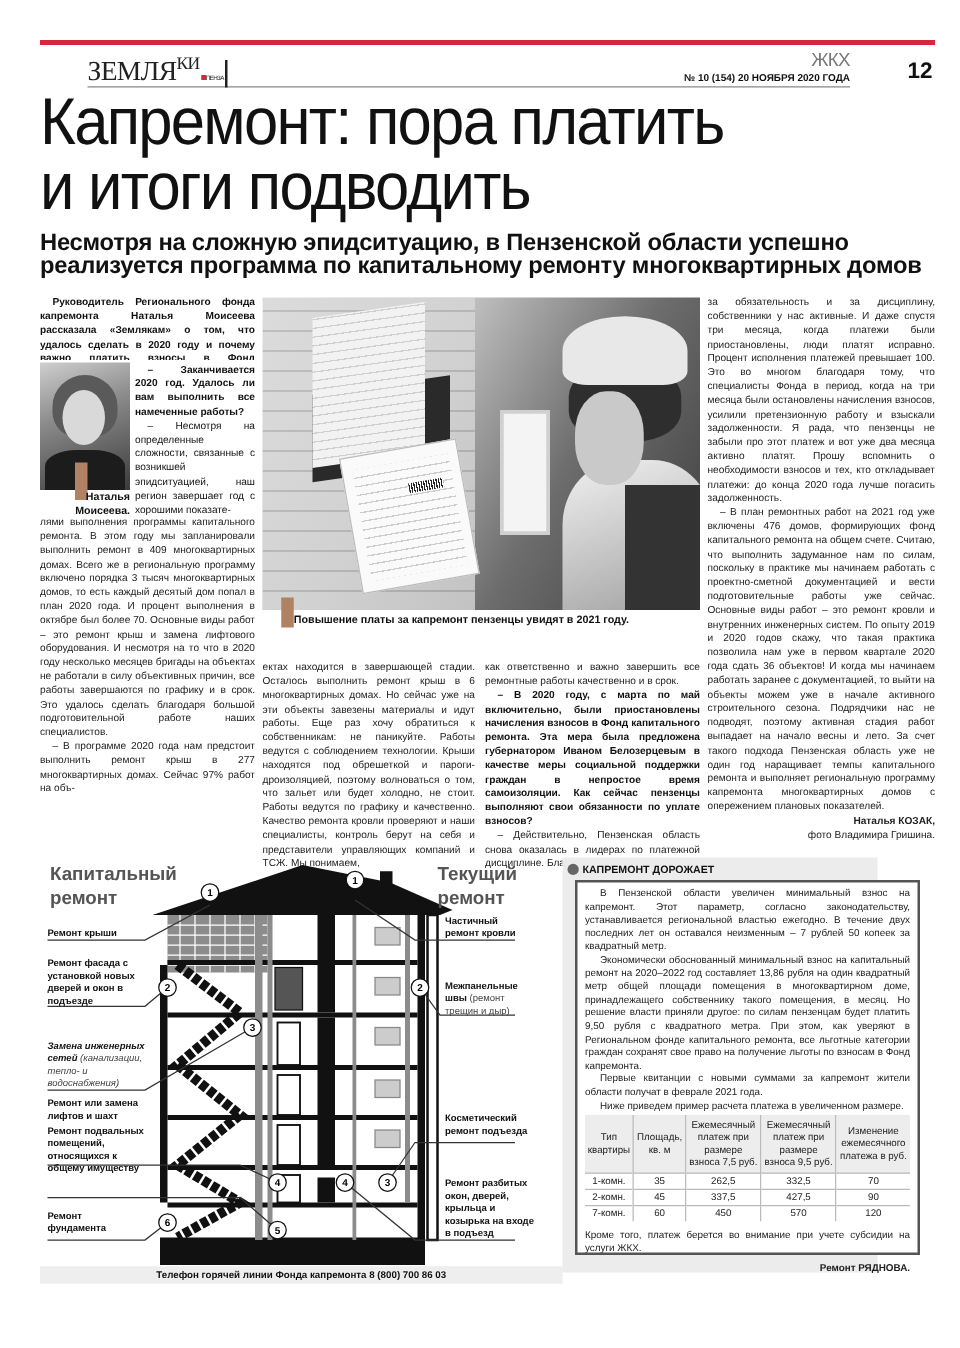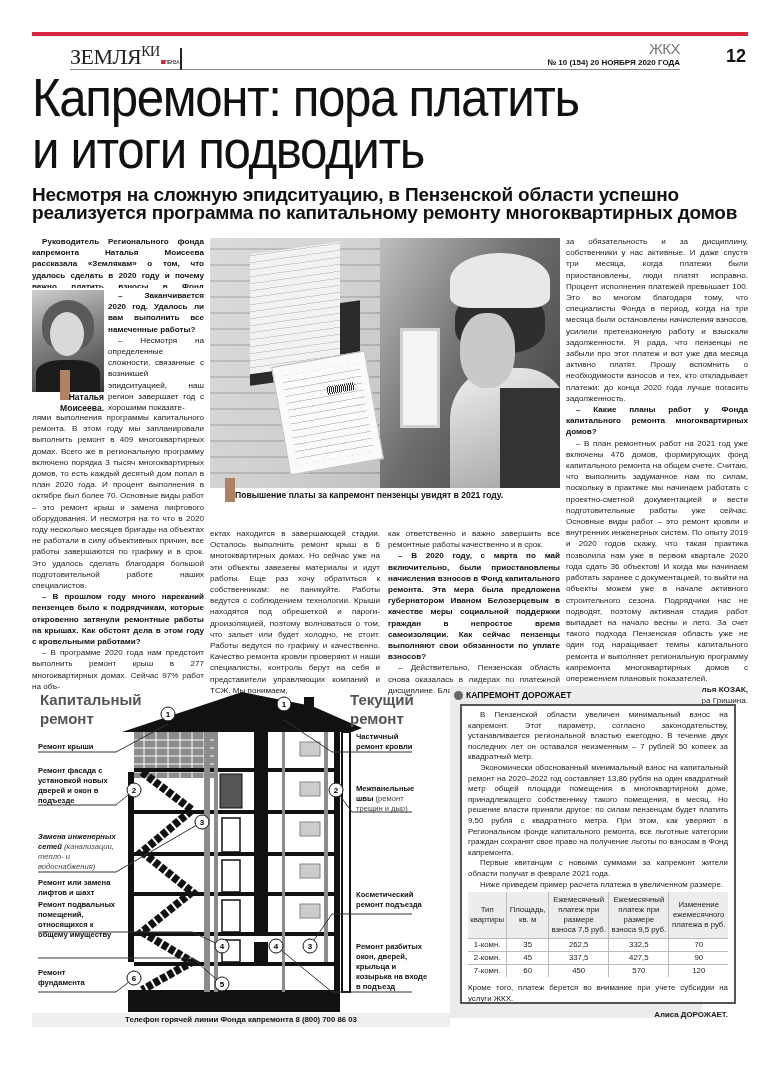--- a/index.html
+++ b/index.html
@@ -108,21 +108,20 @@
 <div class="portrait-accent"></div>
 <div class="portrait-caption">Наталья Моисеева.</div>
 
 <div class="intro-side">
   <p class="q" style="font-weight:bold; text-indent:10px;">– Заканчивается 2020 год. Удалось ли вам выполнить все намеченные работы?</p>
   <p style="text-indent:10px;">– Несмотря на определенные сложности, связанные с возникшей эпидситуацией, наш регион завершает год с хорошими показате-</p>
 </div>
 
 <div class="col" style="left:32px; top:412px; width:172px;">
   <p style="text-indent:0;">лями выполнения программы капитального ремонта. В этом году мы запланировали выполнить ремонт в 409 многоквартирных домах. Всего же в региональную программу включено порядка 3 тысяч многоквартирных домов, то есть каждый десятый дом попал в план 2020 года. И процент выполнения в октябре был более 70. Основные виды работ – это ремонт крыш и замена лифтового оборудования. И несмотря на то что в 2020 году несколько месяцев бригады на объектах не работали в силу объективных причин, все работы завершаются по графику и в срок. Это удалось сделать благодаря большой подготовительной работе наших специалистов.</p>
-  <p class="q">– В прошлом году много нареканий пензенцев было к подрядчикам, которые откровенно затянули ремонтные работы на крышах. Как обстоят дела в этом году с кровельными работами?</p>
   <p>– В программе 2020 года нам предстоит выполнить ремонт крыш в 277 многоквартирных домах. Сейчас 97% работ на объ-</p>
 </div>
 
 <div class="photo">
   <div class="bldg"></div>
   <div class="balcony-under"></div>
   <div class="balcony"></div>
   <div class="window"></div>
   <div class="paper">
     <div class="lines"></div>
@@ -142,21 +141,20 @@
 </div>
 
 <div class="col col3">
   <p style="text-indent:0;">как ответственно и важно завершить все ремонтные работы качественно и в срок.</p>
   <p class="q">– В 2020 году, с марта по май включительно, были приостановлены начисления взносов в Фонд капитального ремонта. Эта мера была предложена губернатором Иваном Белозерцевым в качестве меры социальной поддержки граждан в непростое время самоизоляции. Как сейчас пензенцы выполняют свои обязанности по уплате взносов?</p>
   <p>– Действительно, Пензенская область снова оказалась в лидерах по платежной дисциплине. Благодарю собственников</p>
 </div>
 
 <div class="col col4">
   <p style="text-indent:0;">за обязательность и за дисциплину, собственники у нас активные. И даже спустя три месяца, когда платежи были приостановлены, люди платят исправно. Процент исполнения платежей превышает 100. Это во многом благодаря тому, что специалисты Фонда в период, когда на три месяца были остановлены начисления взносов, усилили претензионную работу и взыскали задолженности. Я рада, что пензенцы не забыли про этот платеж и вот уже два месяца активно платят. Прошу вспомнить о необходимости взносов и тех, кто откладывает платежи: до конца 2020 года лучше погасить задолженность.</p>
-  <p class="q">– Какие планы работ у Фонда капитального ремонта многоквартирных домов?</p>
   <p>– В план ремонтных работ на 2021 год уже включены 476 домов, формирующих фонд капитального ремонта на общем счете. Считаю, что выполнить задуманное нам по силам, поскольку в практике мы начинаем работать с проектно-сметной документацией и вести подготовительные работы уже сейчас. Основные виды работ – это ремонт кровли и внутренних инженерных систем. По опыту 2019 и 2020 годов скажу, что такая практика позволила нам уже в первом квартале 2020 года сдать 36 объектов! И когда мы начинаем работать заранее с документацией, то выйти на объекты можем уже в начале активного строительного сезона. Подрядчики нас не подводят, поэтому активная стадия работ выпадает на начало весны и лето. За счет такого подхода Пензенская область уже не один год наращивает темпы капитального ремонта и выполняет региональную программу капремонта многоквартирных домов с опережением плановых показателей.</p>
   <p class="signature">Наталья КОЗАК,</p>
   <p class="photo-credit">фото Владимира Гришина.</p>
 </div>
 
 <div class="info">
   <svg width="418" height="320" viewBox="0 0 418 320">
 
     <polygon points="90,40 210,0 280,14 330,36 320,40" fill="#111"></polygon>
     <rect x="272" y="5" width="10" height="20" fill="#111"></rect>
@@ -329,15 +327,15 @@
         <tr>
           <td>7-комн.</td>
           <td>60</td>
           <td>450</td>
           <td>570</td>
           <td>120</td>
         </tr>
       </tbody>
     </table>
     <p class="box-note" style="text-indent:0;">Кроме того, платеж берется во внимание при учете субсидии на услуги ЖКХ.</p>
-    <p class="box-author">Алиса ДОРОЖАЕТ.</p>
+    <p class="box-author">Ремонт РЯДНОВА.</p>
   </div>
 </aside>
 
 </body></html>

